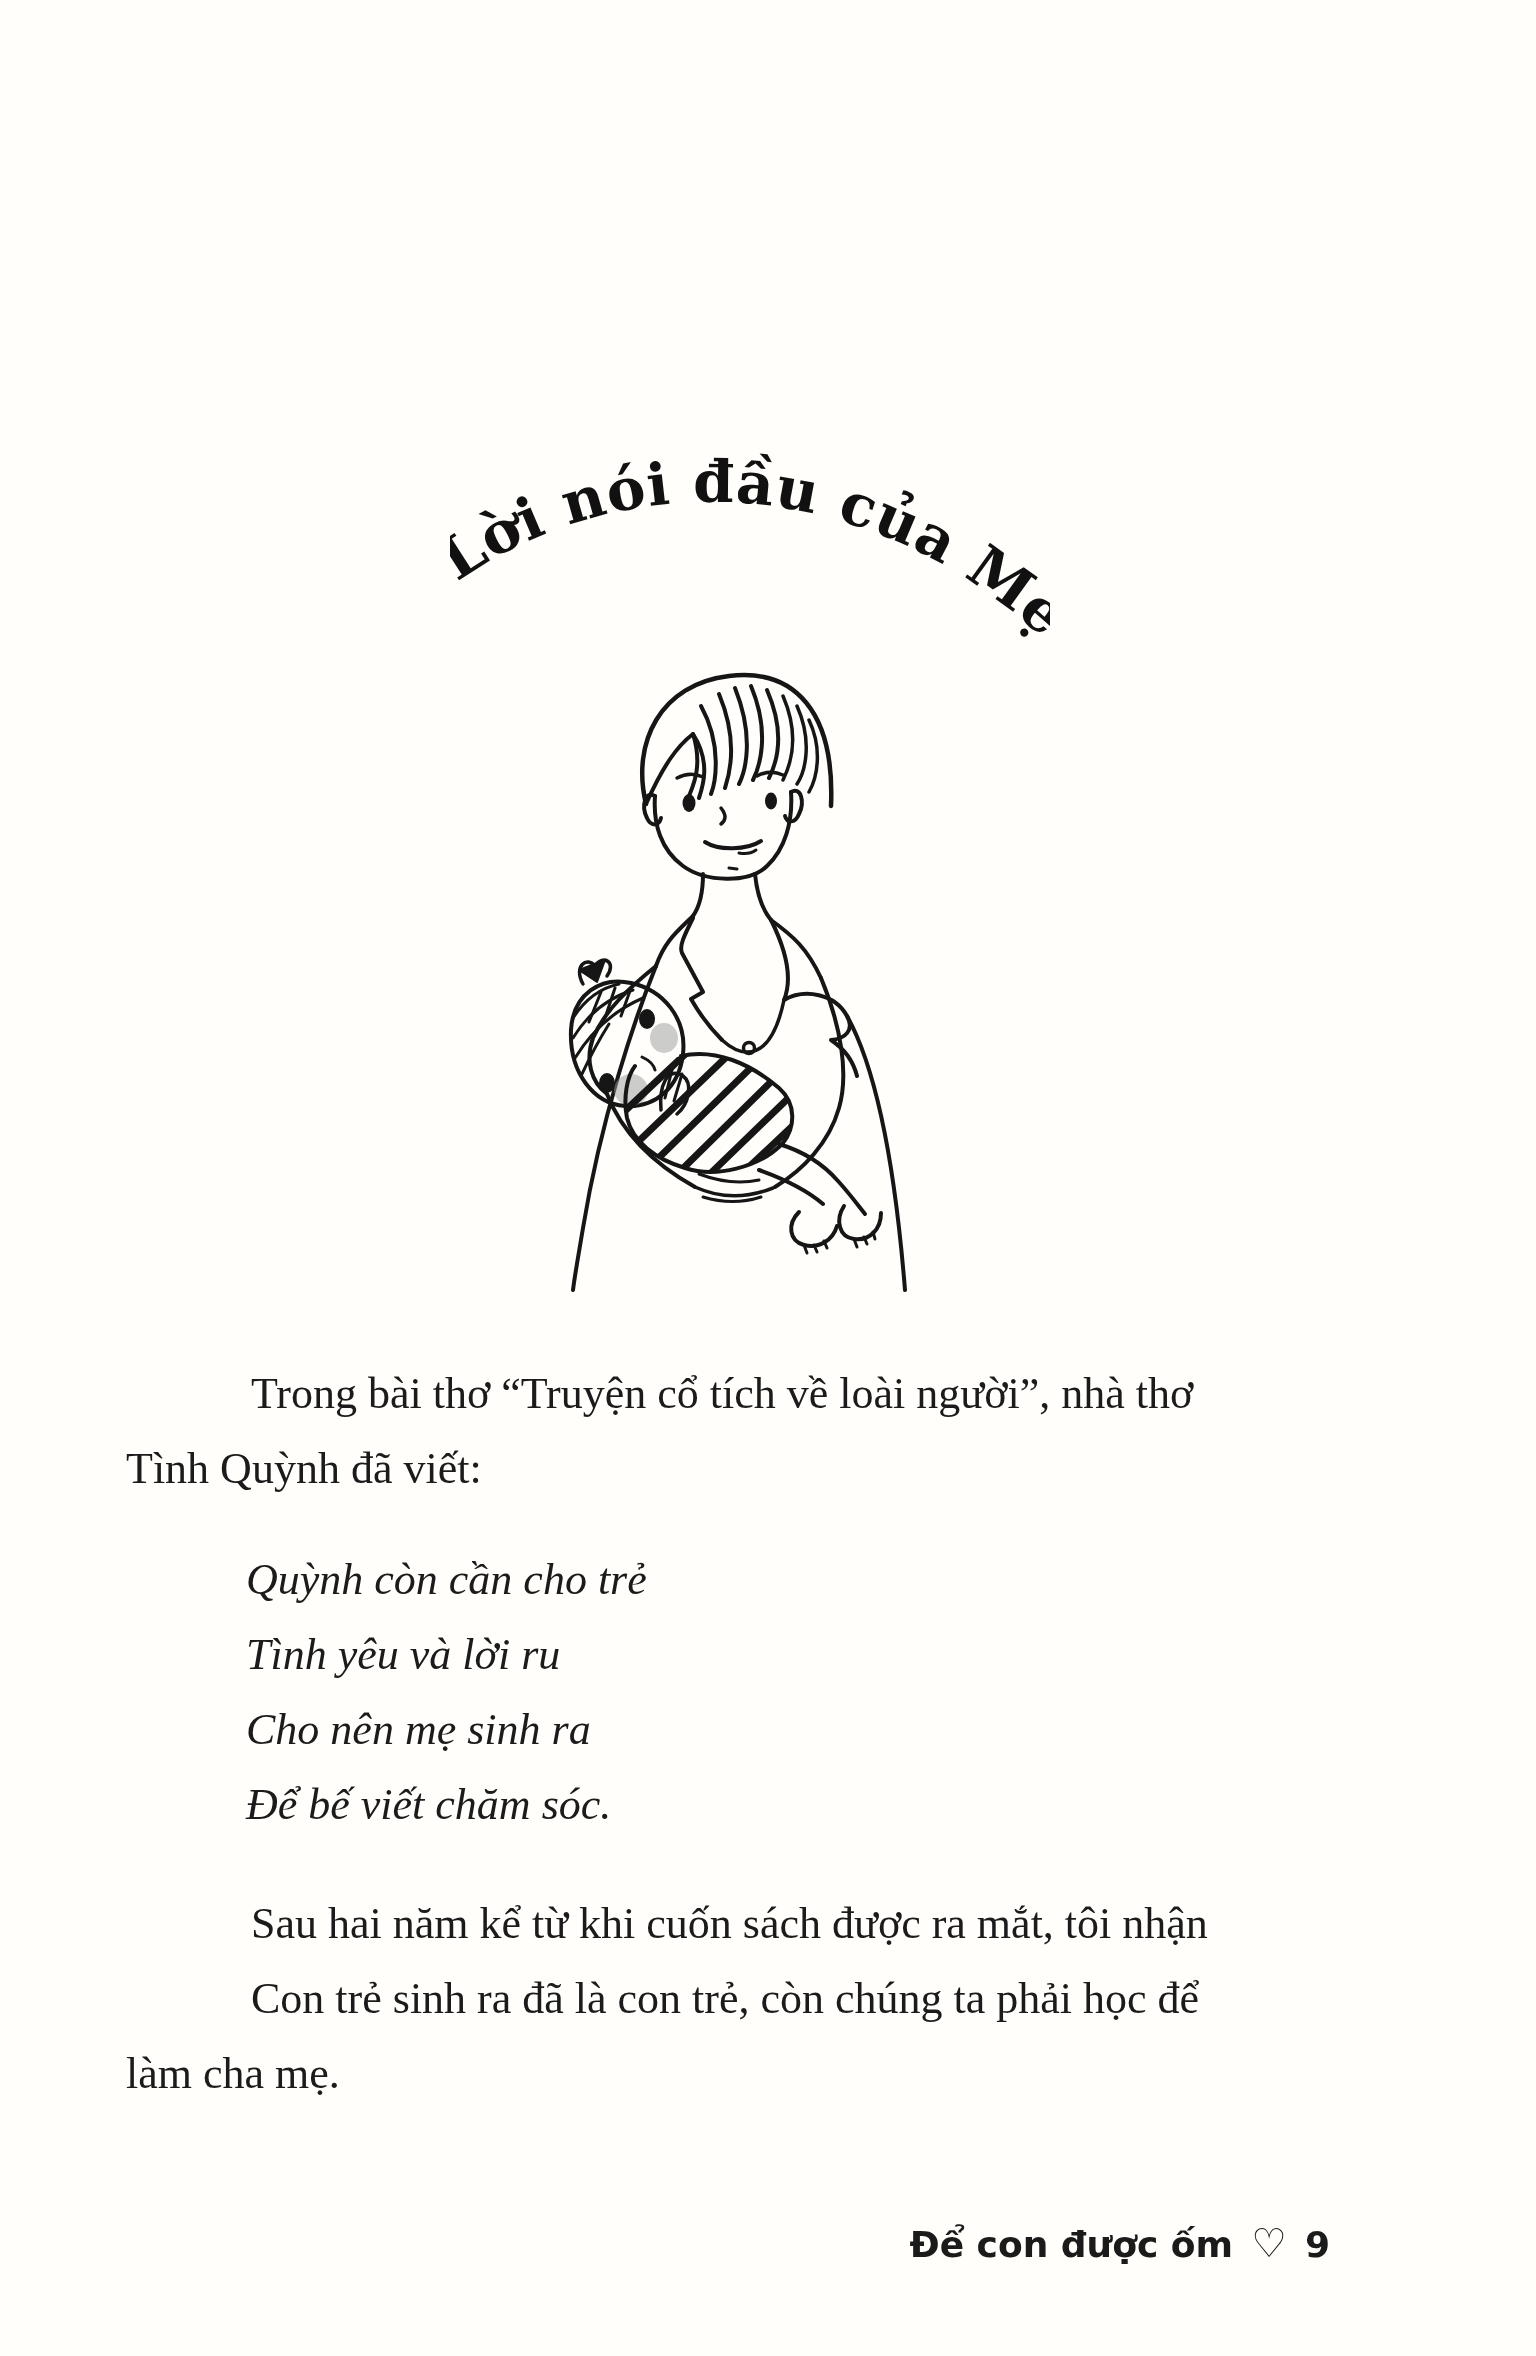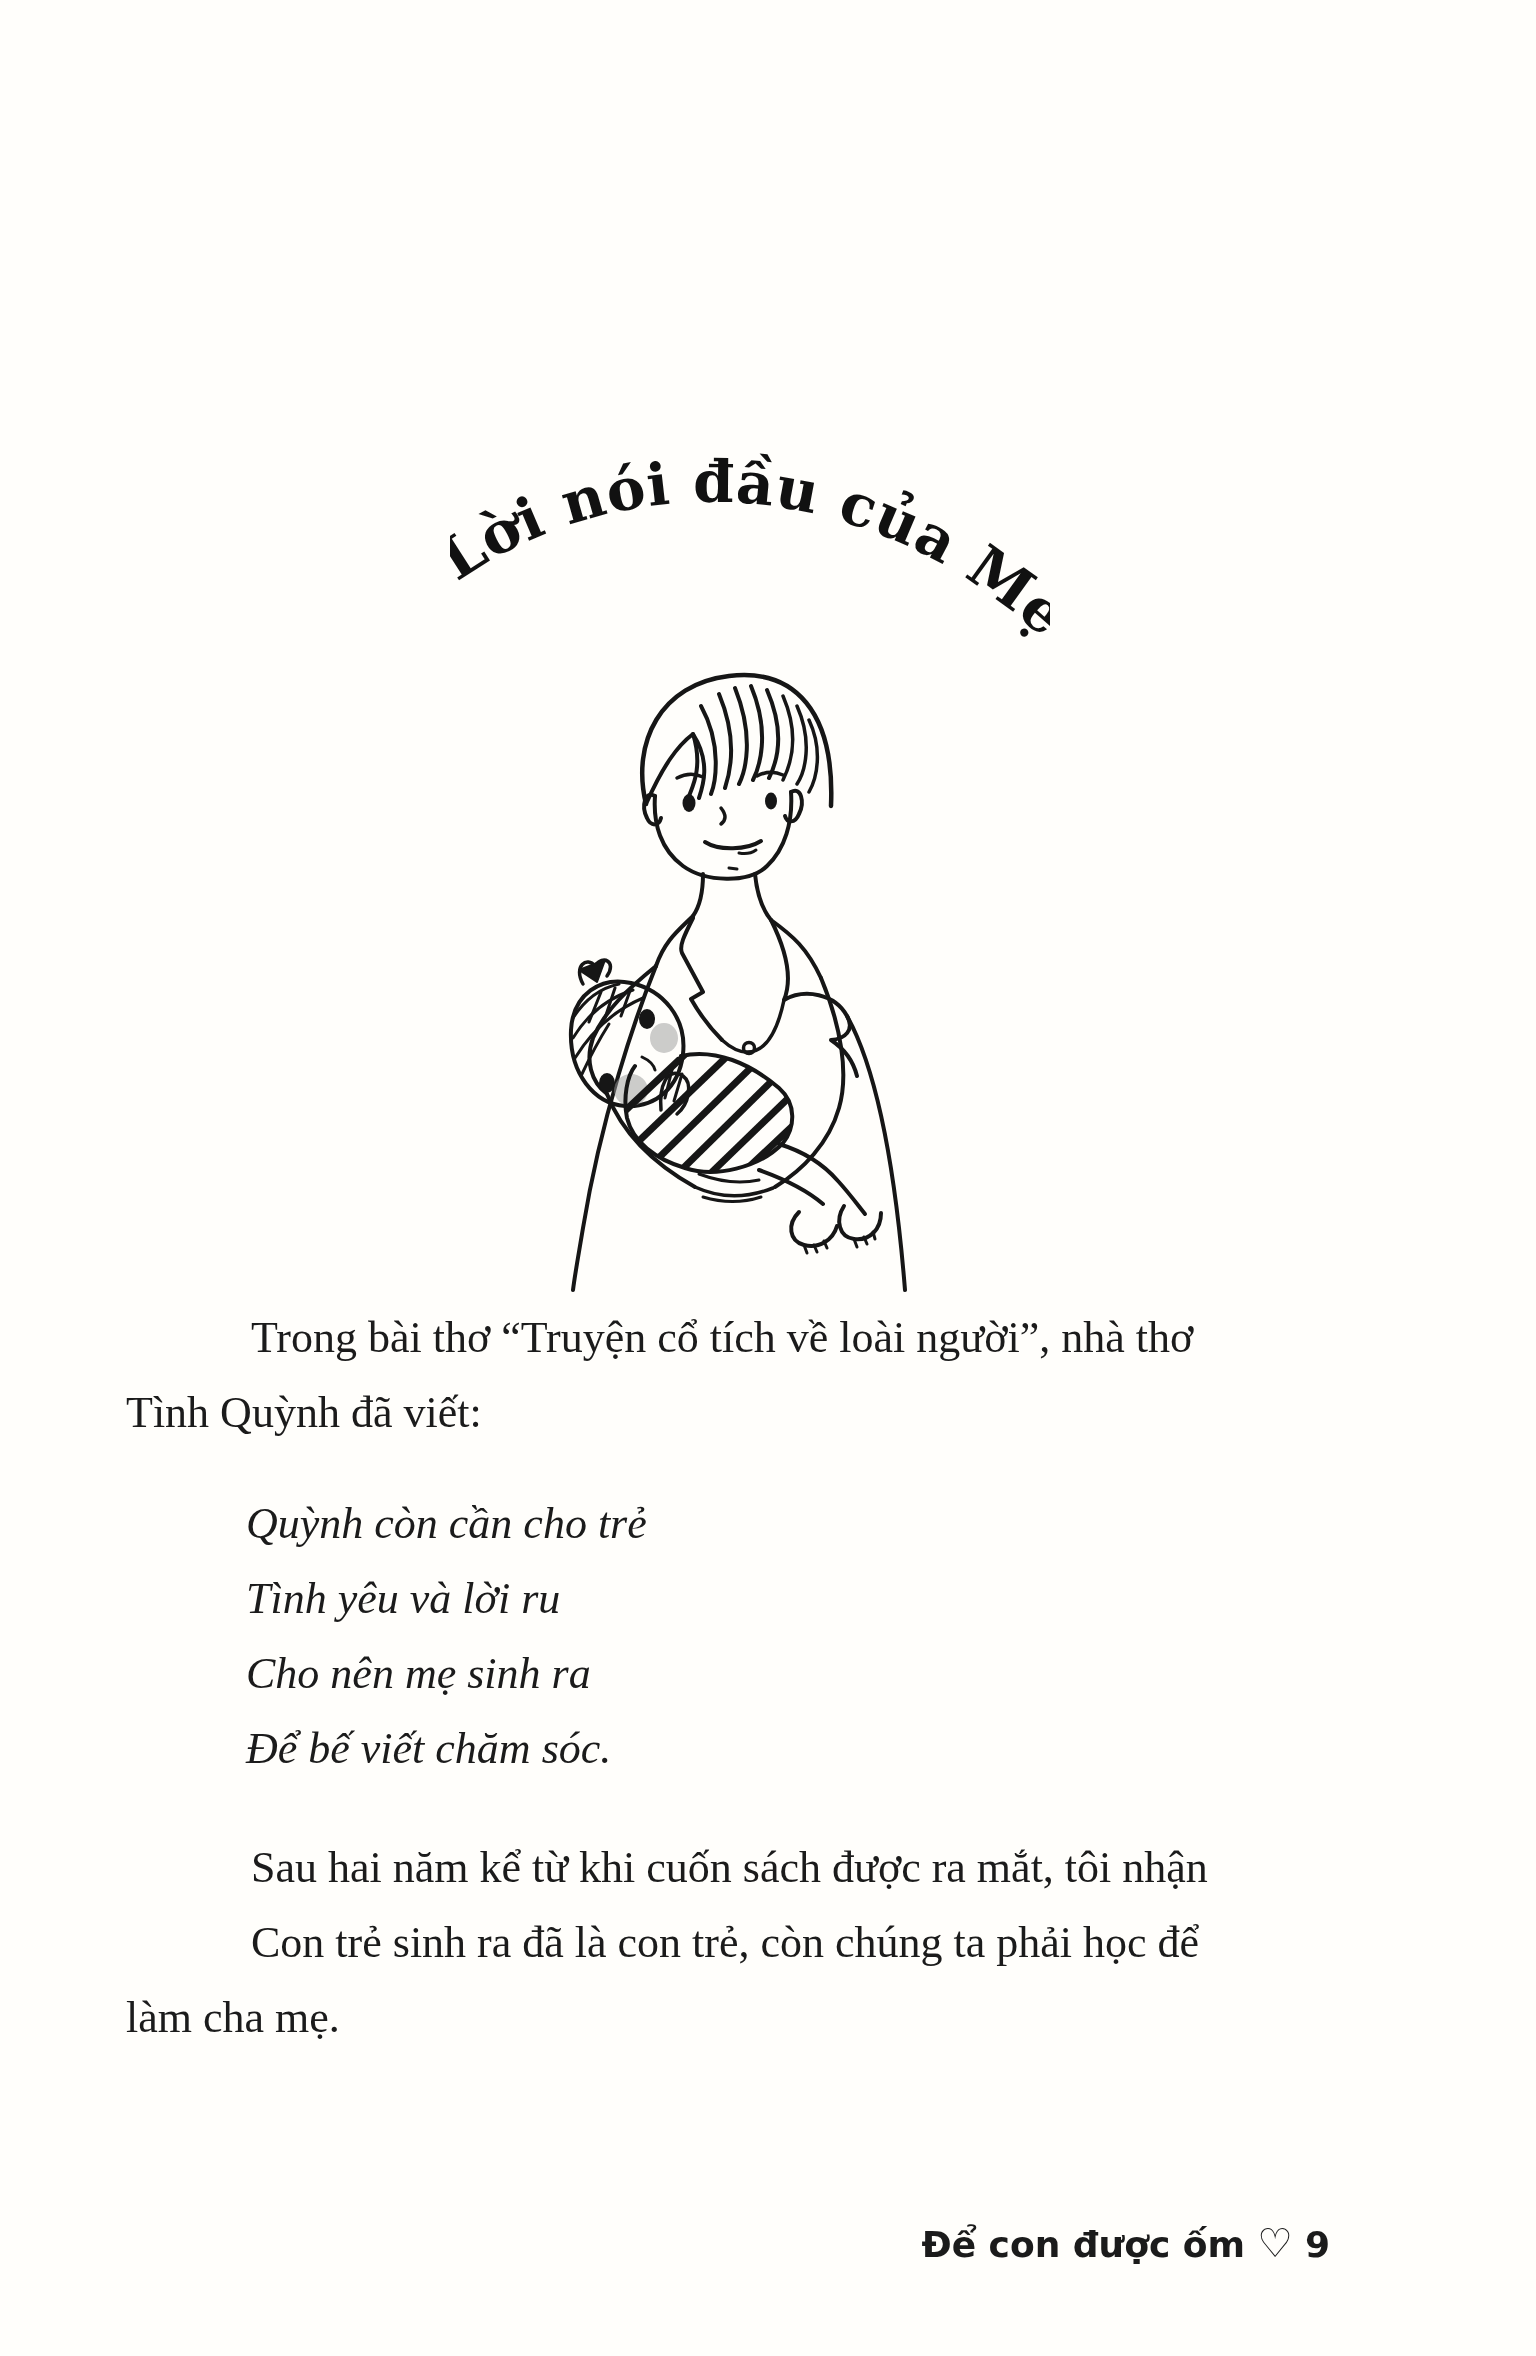--- a/index.html
+++ b/index.html
@@ -14,29 +14,29 @@
   .title-svg{position:absolute;left:450px;top:426px;width:600px;height:215px;}
   .title-svg text{
     font-family:"DejaVu Serif",serif;
     font-weight:bold;
     font-size:58px;
     letter-spacing:1px;
     fill:#111111;
   }
   .illustration{position:absolute;left:543px;top:646px;width:424px;height:648px;}
   .text-block{
-    position:absolute;left:126px;top:1300px;width:1292px;
+    position:absolute;left:126px;top:1356px;width:1292px;
     font-size:44px;line-height:75px;
   }
   .line{white-space:nowrap;}
   .indent{text-indent:125px;}
   .poem{margin:36px 0 44px 120px;font-style:italic;}
   .footer{
     position:absolute;top:2224px;right:206px;
-    display:flex;align-items:center;gap:12px;
+    display:flex;align-items:center;gap:18px;
     font-family:"DejaVu Sans",sans-serif;
     font-weight:bold;font-size:36px;color:#1b1b1b;
   }
   .footer .heart{font-weight:normal;font-size:40px;line-height:1;position:relative;top:-2px;}
 </style>
 </head>
 <body>
 
 <div class="page">
 

